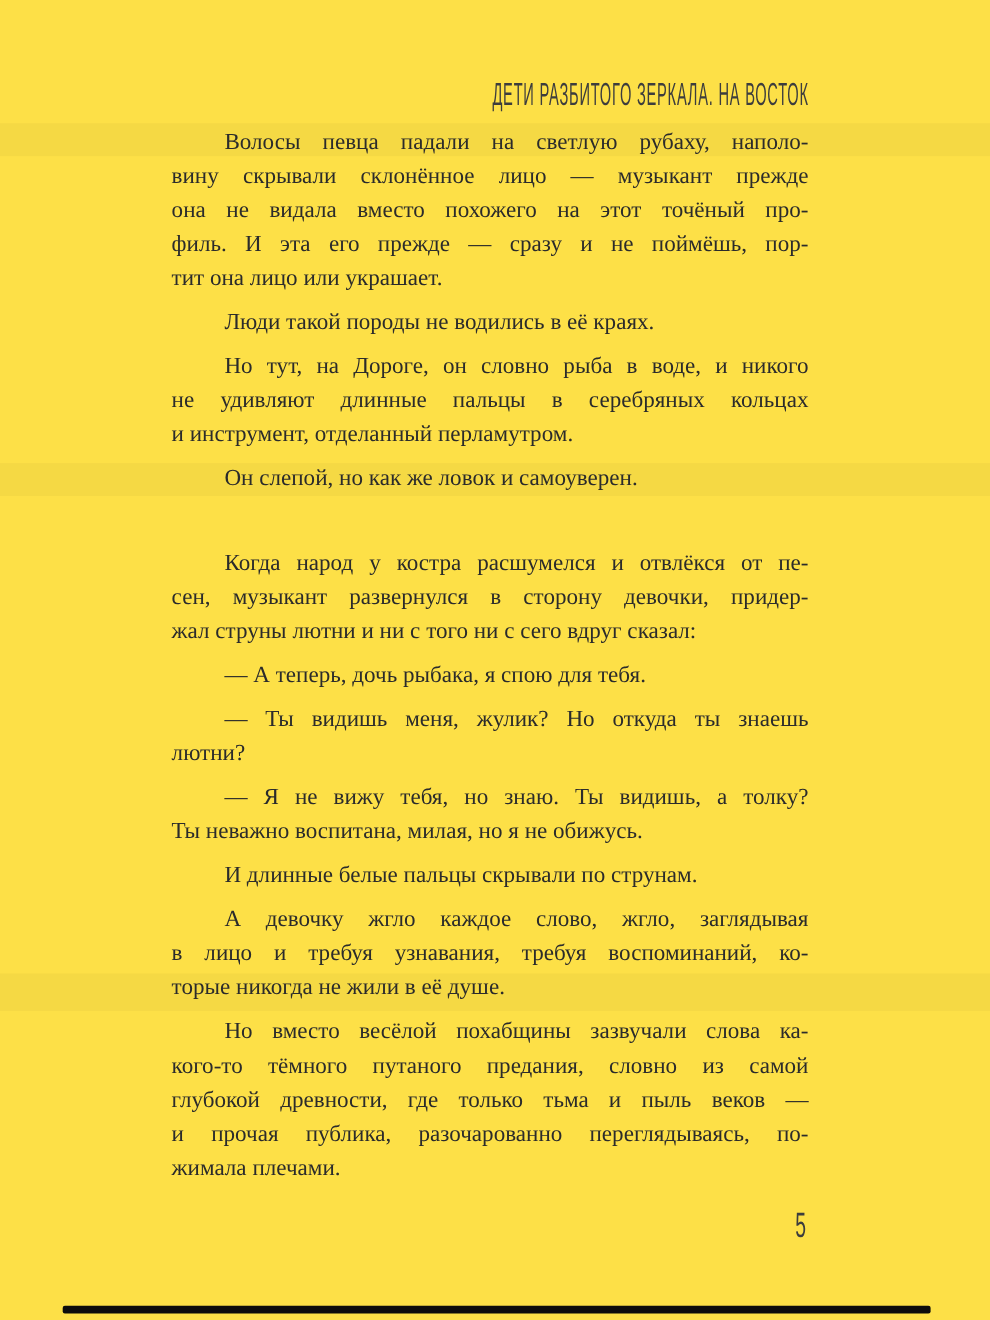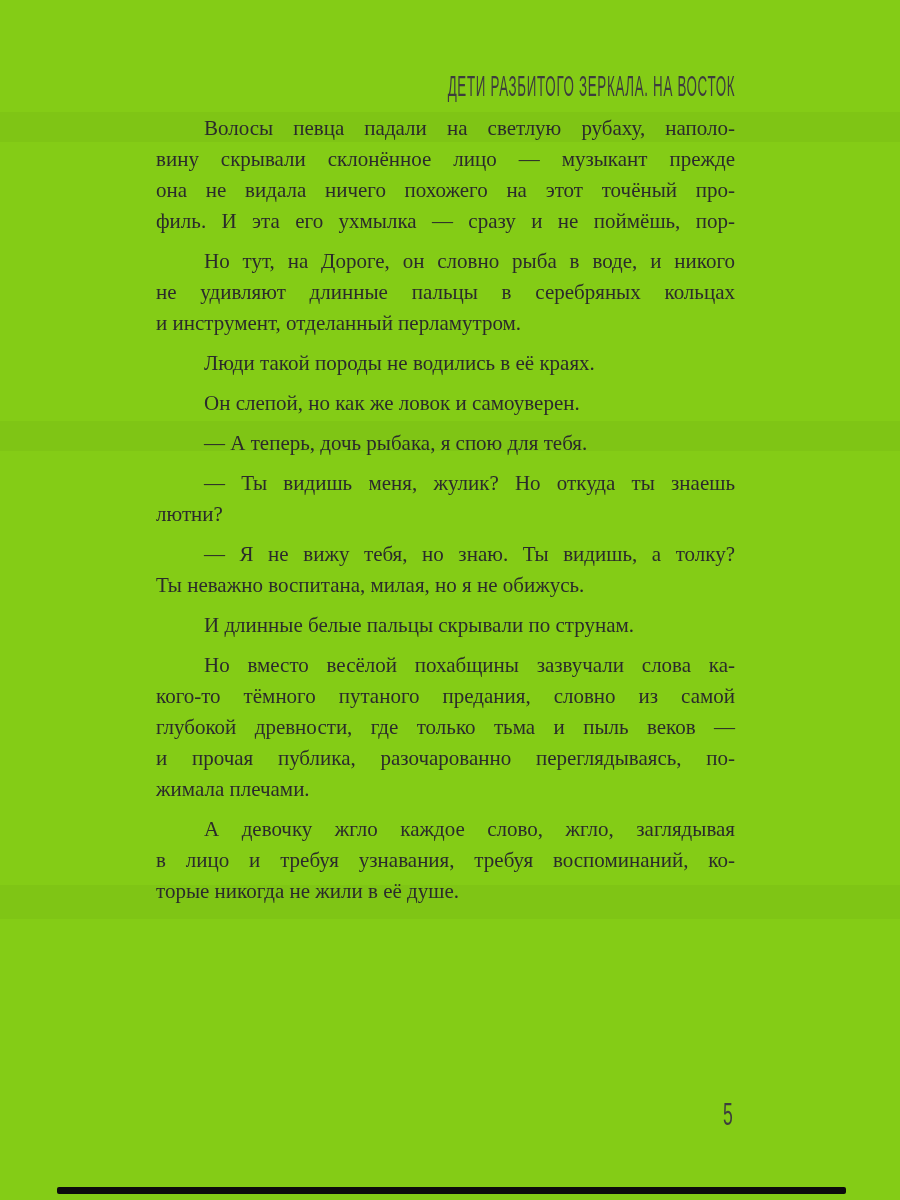--- a/index.html
+++ b/index.html
@@ -5,21 +5,21 @@
   html, body { margin: 0; padding: 0; }
   body {
     width: 900px; height: 1200px;
     background: #ffffff;
     overflow: hidden;
     font-family: "Liberation Serif", serif;
   }
   .page {
     position: relative;
     width: 900px; height: 1200px;
-    background: #84cc16;
+    background: #fde047;
   }
   
   .band {
     position: absolute; left: 0; width: 900px;
     background: rgba(0,0,0,0.030);
     z-index: 0;
   }
   .band.b1 { top: 112px; height: 30px; }
   .band.b2 { top: 421px; height: 30px; }
   .band.b3 { top: 885px; height: 34px; }
@@ -82,58 +82,64 @@
   <div class="band b1"></div>
   <div class="band b2"></div>
   <div class="band b3"></div>
 
   <div class="running-head">ДЕТИ РАЗБИТОГО ЗЕРКАЛА. НА ВОСТОК</div>
 
   <div class="body-text" id="text-body">
       <div class="para">
         <div class="line first just">Волосы певца падали на светлую рубаху, наполо-</div>
         <div class="line just">вину скрывали склонённое лицо — музыкант прежде</div>
-        <div class="line just">она не видала ничего похожего на этот точёный про-</div>
-        <div class="line just">филь. И эта его ухмылка — сразу и не поймёшь, пор-</div>
+        <div class="line just">она не видала вместо похожего на этот точёный про-</div>
+        <div class="line just">филь. И эта его прежде — сразу и не поймёшь, пор-</div>
+        <div class="line">тит она лицо или украшает.</div>
+      </div>
+      <div class="para">
+        <div class="line first">Люди такой породы не водились в её краях.</div>
       </div>
       <div class="para">
         <div class="line first just">Но тут, на Дороге, он словно рыба в воде, и никого</div>
         <div class="line just">не удивляют длинные пальцы в серебряных кольцах</div>
         <div class="line">и инструмент, отделанный перламутром.</div>
       </div>
       <div class="para">
-        <div class="line first">Люди такой породы не водились в её краях.</div>
+        <div class="line first">Он слепой, но как же ловок и самоуверен.</div>
       </div>
-      <div class="para">
-        <div class="line first">Он слепой, но как же ловок и самоуверен.</div>
+      <div class="para scene-break">
+        <div class="line first just">Когда народ у костра расшумелся и отвлёкся от пе-</div>
+        <div class="line just">сен, музыкант развернулся в сторону девочки, придер-</div>
+        <div class="line">жал струны лютни и ни с того ни с сего вдруг сказал:</div>
       </div>
       <div class="para">
         <div class="line first">— А теперь, дочь рыбака, я спою для тебя.</div>
       </div>
       <div class="para">
         <div class="line first just">— Ты видишь меня, жулик? Но откуда ты знаешь</div>
         <div class="line">лютни?</div>
       </div>
       <div class="para">
         <div class="line first just">— Я не вижу тебя, но знаю. Ты видишь, а толку?</div>
         <div class="line">Ты неважно воспитана, милая, но я не обижусь.</div>
       </div>
       <div class="para">
         <div class="line first">И длинные белые пальцы скрывали по струнам.</div>
       </div>
       <div class="para">
+        <div class="line first just">А девочку жгло каждое слово, жгло, заглядывая</div>
+        <div class="line just">в лицо и требуя узнавания, требуя воспоминаний, ко-</div>
+        <div class="line">торые никогда не жили в её душе.</div>
+      </div>
+      <div class="para">
         <div class="line first just">Но вместо весёлой похабщины зазвучали слова ка-</div>
         <div class="line just">кого-то тёмного путаного предания, словно из самой</div>
         <div class="line just">глубокой древности, где только тьма и пыль веков —</div>
         <div class="line just">и прочая публика, разочарованно переглядываясь, по-</div>
         <div class="line">жимала плечами.</div>
-      </div>
-      <div class="para">
-        <div class="line first just">А девочку жгло каждое слово, жгло, заглядывая</div>
-        <div class="line just">в лицо и требуя узнавания, требуя воспоминаний, ко-</div>
-        <div class="line">торые никогда не жили в её душе.</div>
       </div>
     </div>
 
   <div class="page-number">5</div>
 
   <div class="scan-bar"></div>
 </div>
 
 </body></html>

